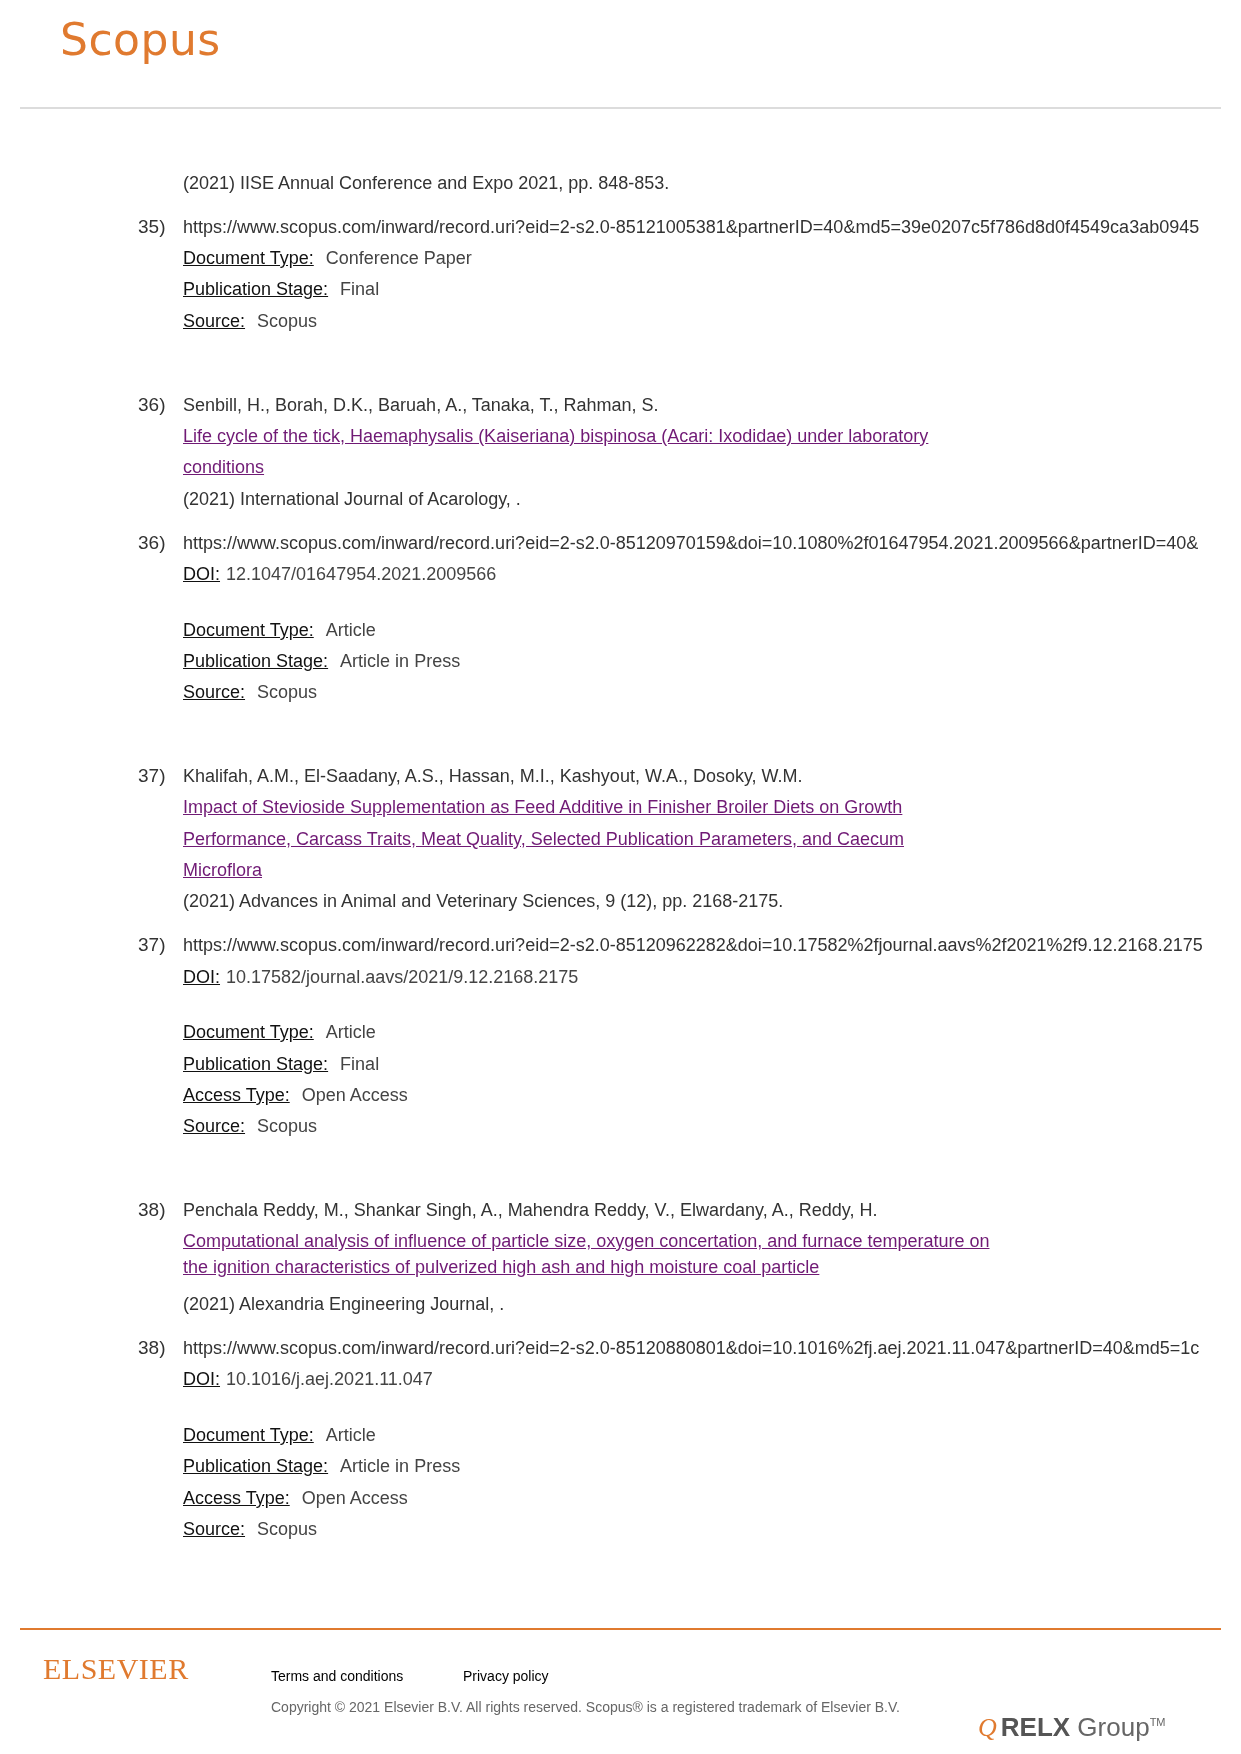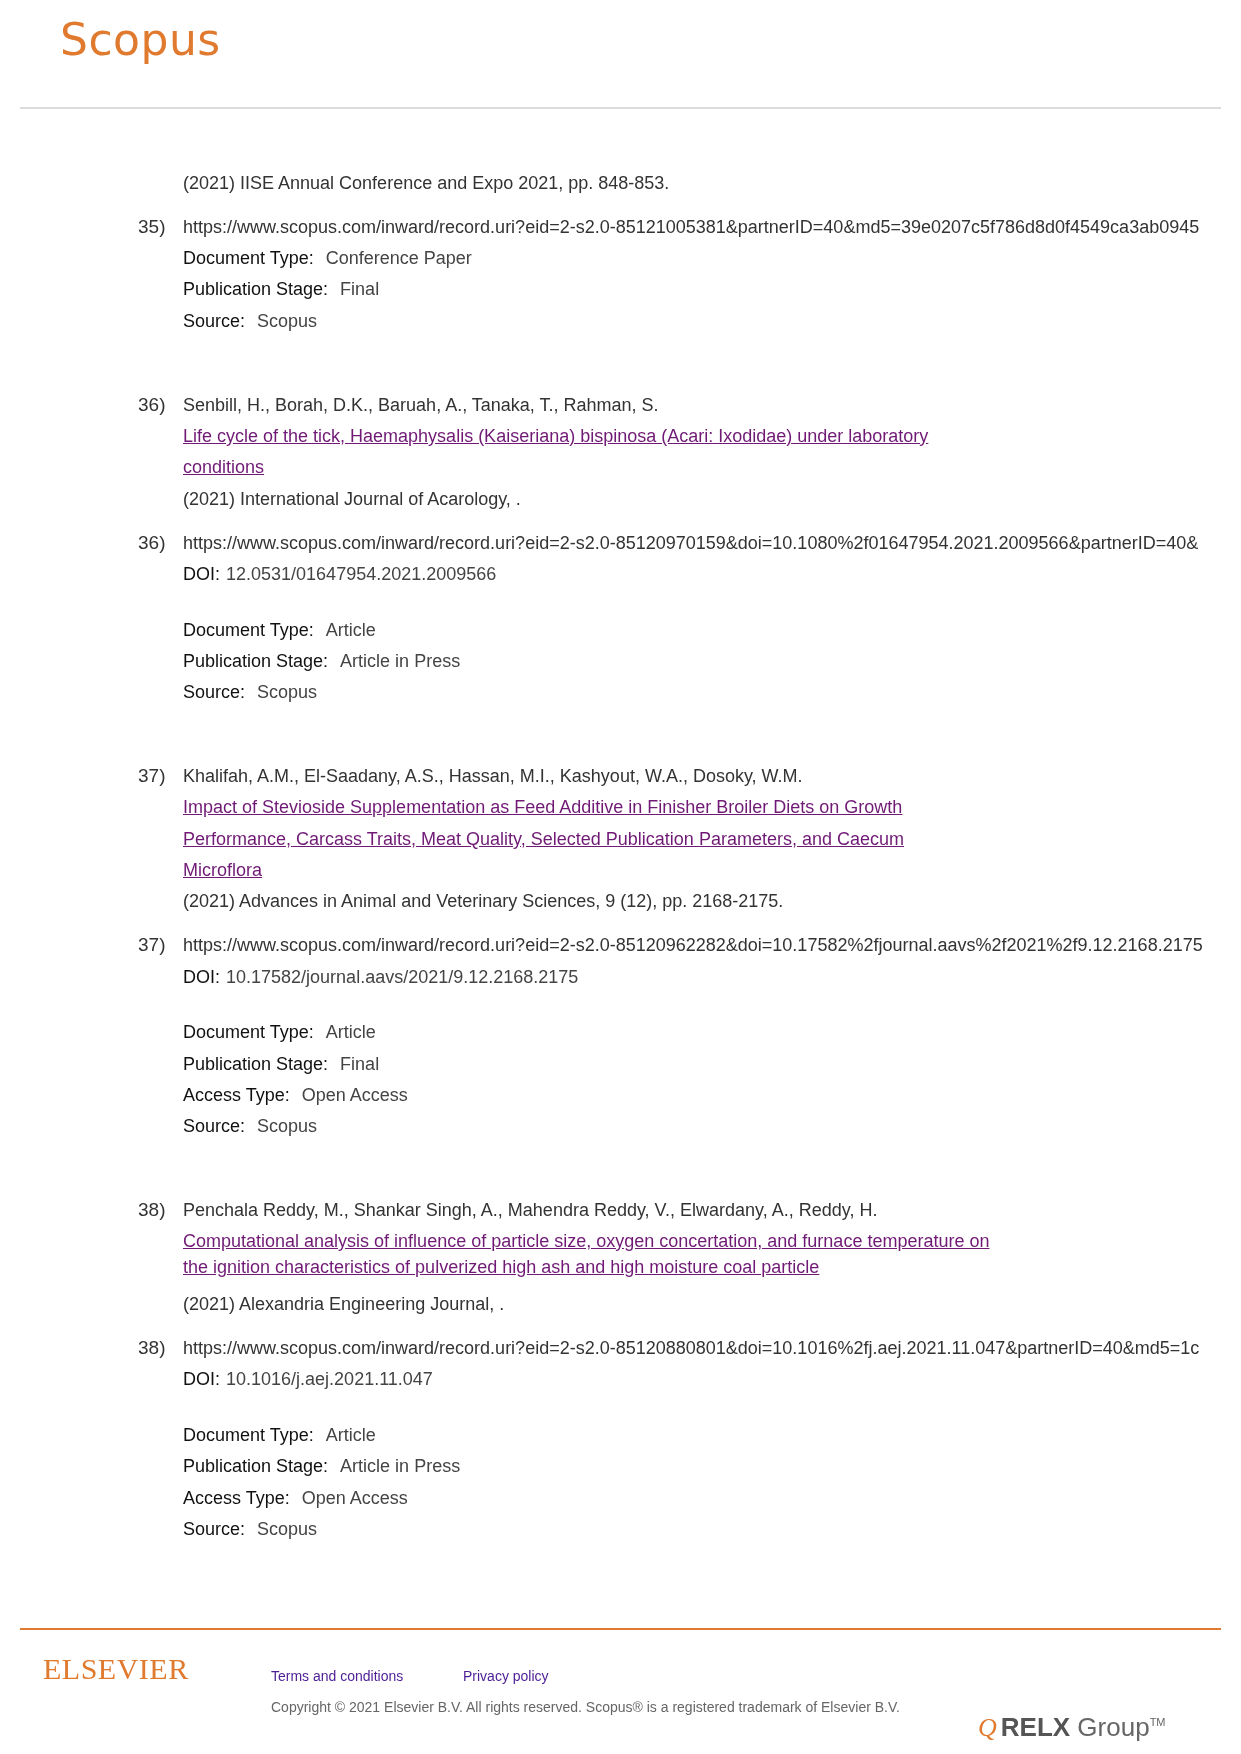--- a/index.html
+++ b/index.html
@@ -3,27 +3,27 @@
 <meta charset="utf-8">
 <style>
   html, body { margin: 0; padding: 0; background: #ffffff; }
   body { width: 1241px; height: 1754px; position: relative; overflow: hidden;
          font-family: "Liberation Sans", sans-serif; color: #333; }
   .logo { position: absolute; left: 60px; top: 14px; font-family: "DejaVu Sans", sans-serif;
           font-size: 44px; color: #e07a2f; letter-spacing: 0.5px; }
   .top-rule { position: absolute; left: 20px; right: 20px; top: 107px; height: 2px; background: #dcdcdc; }
   .line { position: absolute; left: 183px; font-size: 18px; line-height: 22px; white-space: nowrap; color: #333; }
   .num { position: absolute; left: 138px; font-size: 19px; line-height: 22px; color: #333; }
-  .lbl { color: #111; margin-right: 12px; }
+  .lbl { color: #111; margin-right: 12px; text-decoration: underline; }
   .val { color: #444; }
   a.title { color: #701a75; text-decoration: underline; }
   .footer-rule { position: absolute; left: 20px; right: 20px; top: 1628px; height: 2px; background: #e07a2f; }
   .elsevier { position: absolute; left: 43px; top: 1652px; font-family: "Liberation Serif", serif;
               font-size: 30px; color: #e07a2f; letter-spacing: 0.5px; }
-  .flink { position: absolute; top: 1668px; font-size: 14px; color: #4c1d95; }
+  .flink { position: absolute; top: 1668px; font-size: 14px; color: #000000; }
   .copyright { position: absolute; left: 271px; top: 1699px; font-size: 14px; color: #666; white-space: nowrap; }
   .relx { position: absolute; left: 978px; top: 1686px; font-size: 26px; color: #666; white-space: nowrap; margin-top: 26px; }
   .relx .r-icon { color: #e07a2f; font-family: "Liberation Serif", serif; font-style: italic; margin-right: 4px; }
   .relx .bold { font-weight: bold; color: #555; }
   .relx sup { font-size: 11px; }
 </style>
 </head>
 <body>
 
 <div class="logo">Scopus</div>
@@ -37,21 +37,21 @@
 <div class="line" style="top:278px"><span class="lbl">Publication Stage:</span><span class="val">Final</span></div>
 <div class="line" style="top:310px"><span class="lbl">Source:</span><span class="val">Scopus</span></div>
 
 <div class="num" style="top:394px">36)</div>
 <div class="line" style="top:394px">Senbill, H., Borah, D.K., Baruah, A., Tanaka, T., Rahman, S.</div>
 <div class="line" style="top:425px"><a class="title">Life cycle of the tick, Haemaphysalis (Kaiseriana) bispinosa (Acari: Ixodidae) under laboratory</a></div>
 <div class="line" style="top:456px"><a class="title">conditions</a></div>
 <div class="line" style="top:488px">(2021) International Journal of Acarology, .</div>
 <div class="num" style="top:532px">36)</div>
 <div class="line" style="top:532px">https://www.scopus.com/inward/record.uri?eid=2-s2.0-85120970159&amp;doi=10.1080%2f01647954.2021.2009566&amp;partnerID=40&amp;</div>
-<div class="line" style="top:563px"><span class="lbl" style="margin-right:6px">DOI:</span><span class="val">12.0531/01647954.2021.2009566</span></div>
+<div class="line" style="top:563px"><span class="lbl" style="margin-right:6px">DOI:</span><span class="val">12.1047/01647954.2021.2009566</span></div>
 <div class="line" style="top:619px"><span class="lbl">Document Type:</span><span class="val">Article</span></div>
 <div class="line" style="top:650px"><span class="lbl">Publication Stage:</span><span class="val">Article in Press</span></div>
 <div class="line" style="top:681px"><span class="lbl">Source:</span><span class="val">Scopus</span></div>
 
 <div class="num" style="top:765px">37)</div>
 <div class="line" style="top:765px">Khalifah, A.M., El-Saadany, A.S., Hassan, M.I., Kashyout, W.A., Dosoky, W.M.</div>
 <div class="line" style="top:796px"><a class="title">Impact of Stevioside Supplementation as Feed Additive in Finisher Broiler Diets on Growth</a></div>
 <div class="line" style="top:828px"><a class="title">Performance, Carcass Traits, Meat Quality, Selected Publication Parameters, and Caecum</a></div>
 <div class="line" style="top:859px"><a class="title">Microflora</a></div>
 <div class="line" style="top:890px">(2021) Advances in Animal and Veterinary Sciences, 9 (12), pp. 2168-2175.</div>

